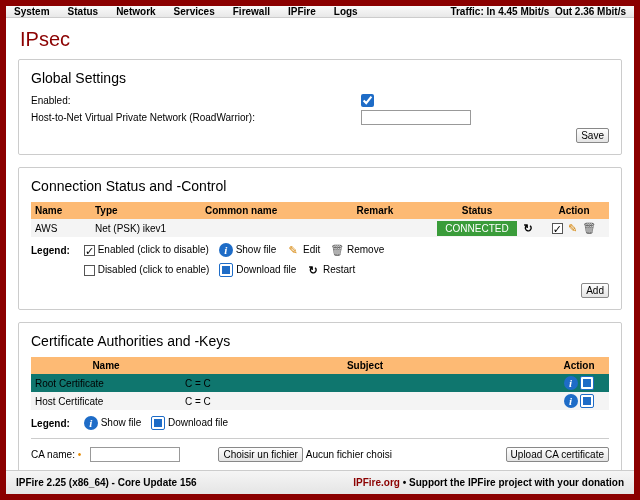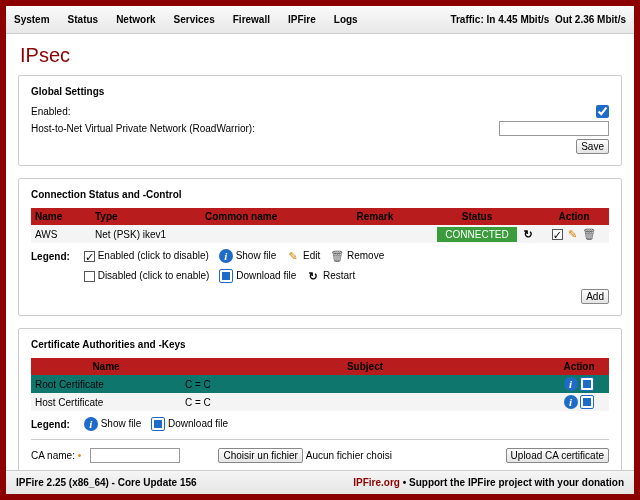--- a/index.html
+++ b/index.html
@@ -1,31 +1,31 @@
 <!DOCTYPE html>
 <html><head>
 <meta charset="utf-8">
 <style>
 * { box-sizing: border-box; margin: 0; padding: 0; }
 body { font-family: Verdana, Arial, sans-serif; font-size: 10px; background: #000; width: 640px; height: 500px; overflow: hidden; }
 .frame { border: 6px solid #8b0000; background: #fff; height: 500px; padding: 0; display: flex; flex-direction: column; }
-.topbar { background: linear-gradient(#fafafa,#e8e8e8); border-bottom: 1px solid #ccc; padding: 8px 8px; font-size: 10px; display: flex; font-weight: bold; }
+.topbar { background: linear-gradient(#fafafa,#e8e8e8); border-bottom: 1px solid #ccc; padding: 0 8px; font-size: 10px; display: flex; font-weight: bold; }
 .menu { display: flex; gap: 18px; }
 .menu span { cursor: pointer; }
 .traffic { margin-left: auto; font-weight: bold; }
 .pagetitle { color: #8b0000; font-size: 20px; font-weight: normal; padding: 10px 14px 8px; }
 .content { padding: 0 12px 10px; overflow-y: auto; flex: 1; }
 .section { border: 1px solid #ccc; border-radius: 2px; padding: 10px 12px 8px; margin-bottom: 12px; }
-.section h2 { font-size: 10px; font-weight: bold; margin-bottom: 8px; }
-.row { display: flex; align-items: center; font-size: 10px; margin-bottom: 3px; justify-content: space-between; }
+.section h2 { font-size: 14px; font-weight: normal; margin-bottom: 8px; }
+.row { display: flex; align-items: center; font-size: 10px; margin-bottom: 3px; }
 .lbl { width: 330px; }
 .btn { font-size: 10px; border: 1px solid #888; background: linear-gradient(#fefefe,#e4e4e4); border-radius: 2px; padding: 1px 4px; cursor: pointer; font-family: inherit; }
 .right { margin-left: auto; }
 table.grid { width: 100%; border-collapse: collapse; font-size: 10px; margin-top: 4px; }
-table.grid th { background: #b91c1c; font-weight: bold; padding: 3px 4px; text-align: left; }
+table.grid th { background: #fdba74; font-weight: bold; padding: 3px 4px; text-align: left; }
 table.grid td { padding: 2px 4px; background: #f4f4f4; }
 .status-conn { background: #3a9c3a; color: #fff; font-weight: normal; text-align: center; padding: 2px 6px; }
 .legend { font-size: 10px; display: flex; align-items: center; gap: 10px; margin-top: 6px; flex-wrap: wrap; }
 .legend b { margin-right: 4px; text-align: center; }
 .icn { display: inline-block; width: 14px; height: 14px; vertical-align: middle; text-align: center; font-size: 11px; line-height: 14px; }
 .i-info { background: #1e6cc7; color: #fff; border-radius: 50%; font-weight: bold; font-style: italic; font-family: serif; }
 .i-disk { background: #fff; border: 1px solid #1e6cc7; color: #1e6cc7; border-radius: 2px; }
 .i-disk::before { content: ""; display: block; width: 8px; height: 8px; background: #1e6cc7; margin: 2px auto; }
 .i-edit { color: #d48100; }
 .i-del { color: #555; }

